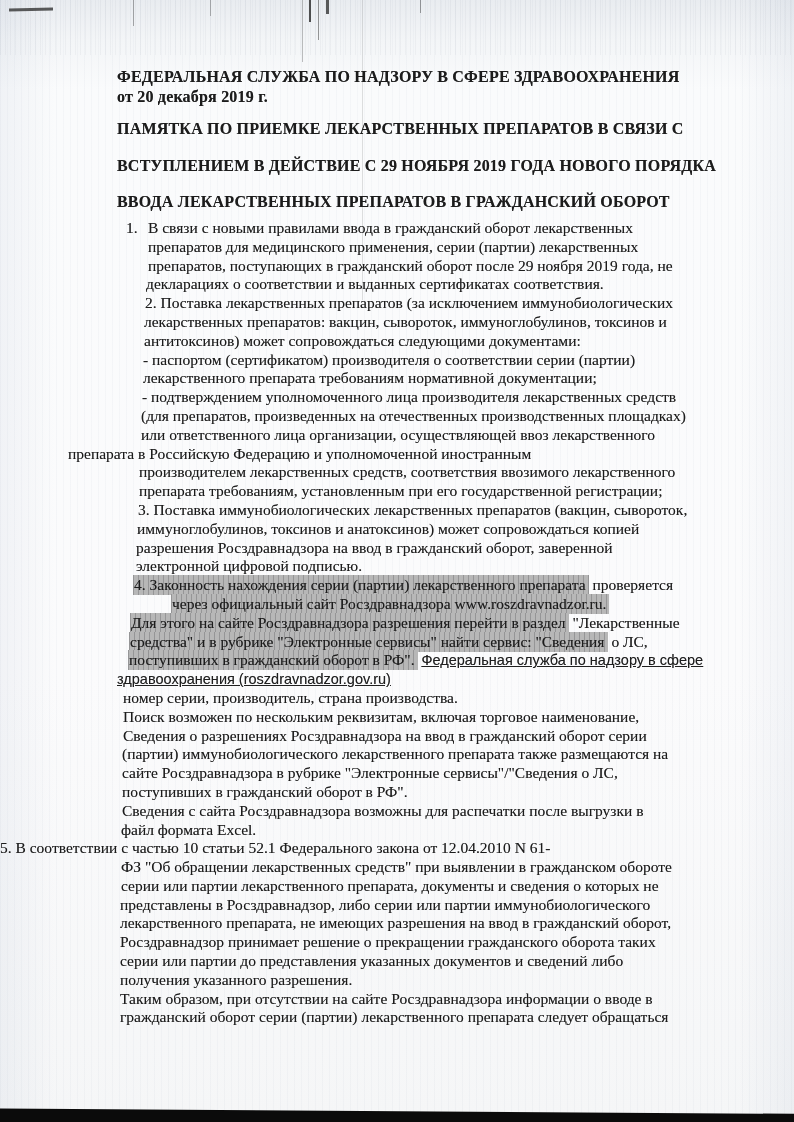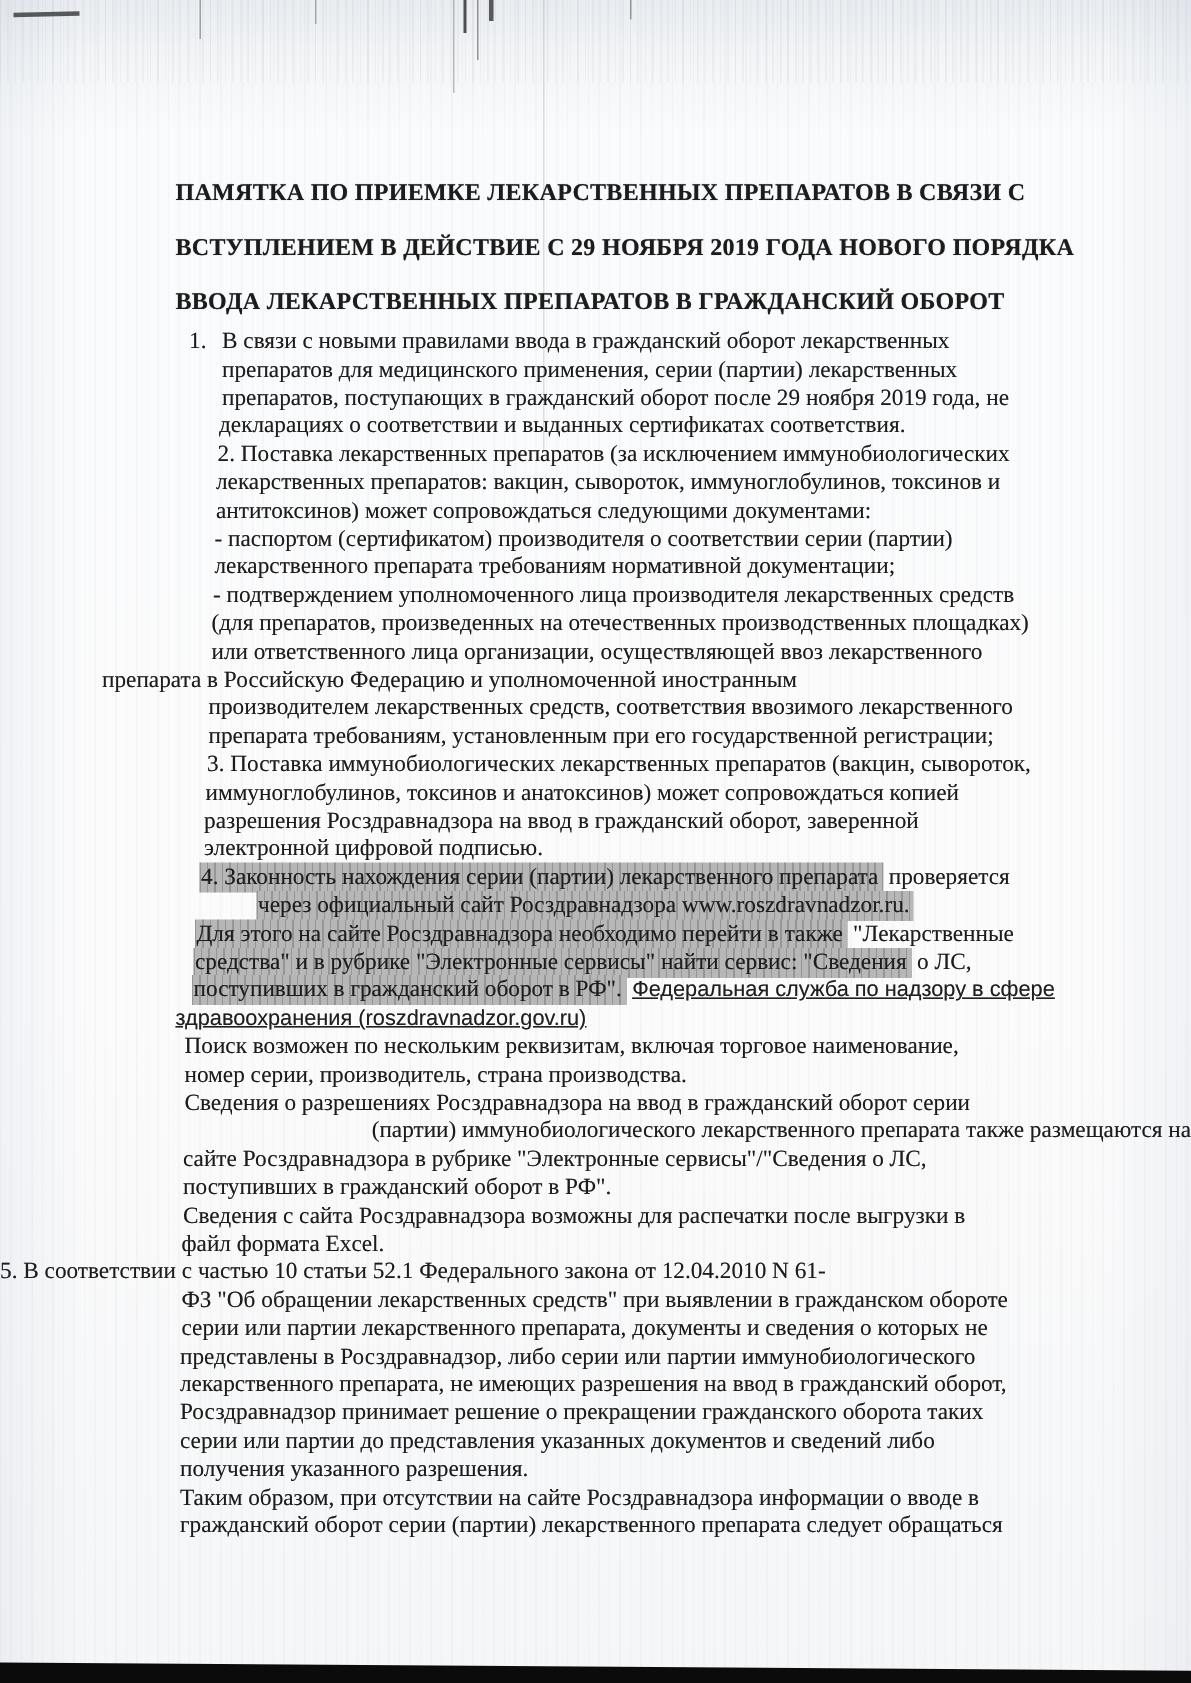--- a/index.html
+++ b/index.html
@@ -65,20 +65,24 @@
   <div class="artifact" style="left:9px;top:8px;width:44px;height:3px;transform:rotate(-1.2deg);opacity:.8;"></div>
   <div class="artifact" style="left:309px;top:0;width:2px;height:22px;opacity:.85;"></div>
   <div class="artifact" style="left:318px;top:0;width:1px;height:40px;opacity:.5;"></div>
   <div class="artifact" style="left:326px;top:0;width:3px;height:14px;opacity:.8;"></div>
   <div class="artifact" style="left:133px;top:0;width:1px;height:26px;opacity:.4;"></div>
   <div class="artifact" style="left:210px;top:0;width:1px;height:16px;opacity:.35;"></div>
   <div class="artifact" style="left:420px;top:0;width:1px;height:13px;opacity:.45;"></div>
   <div class="artifact" style="left:302px;top:0;width:1px;height:62px;opacity:.3;"></div>
   <div class="artifact" style="left:362px;top:0;width:1px;height:300px;opacity:.15;"></div>
 
+  <div class="hdr">
+    <div>ФЕДЕРАЛЬНАЯ СЛУЖБА ПО НАДЗОРУ В СФЕРЕ ЗДРАВООХРАНЕНИЯ</div>
+    <div>от 20 декабря 2019 г.</div>
+  </div>
 
   <div class="ttl">
     <div>ПАМЯТКА ПО ПРИЕМКЕ ЛЕКАРСТВЕННЫХ ПРЕПАРАТОВ В СВЯЗИ С</div>
     <div>ВСТУПЛЕНИЕМ В ДЕЙСТВИЕ С 29 НОЯБРЯ 2019 ГОДА НОВОГО ПОРЯДКА</div>
     <div>ВВОДА ЛЕКАРСТВЕННЫХ ПРЕПАРАТОВ В ГРАЖДАНСКИЙ ОБОРОТ</div>
   </div>
 
   <div class="doc-body">
       <div class="line" style="padding-left: 148px;"><span class="marker">1.</span><span class="txt">В связи с новыми правилами ввода в гражданский оборот лекарственных</span></div>
       <div class="line" style="padding-left: 148px;"><span class="txt">препаратов для медицинского применения, серии (партии) лекарственных</span></div>
@@ -94,28 +98,28 @@
       <div class="line" style="padding-left: 141px;"><span class="txt">или ответственного лица организации, осуществляющей ввоз лекарственного</span></div>
       <div class="line" style="padding-left: 68px;"><span class="txt">препарата в Российскую Федерацию и уполномоченной иностранным</span></div>
       <div class="line" style="padding-left: 139px;"><span class="txt">производителем лекарственных средств, соответствия ввозимого лекарственного</span></div>
       <div class="line" style="padding-left: 139px;"><span class="txt">препарата требованиям, установленным при его государственной регистрации;</span></div>
       <div class="line" style="padding-left: 138px;"><span class="txt">3. Поставка иммунобиологических лекарственных препаратов (вакцин, сывороток,</span></div>
       <div class="line" style="padding-left: 137px;"><span class="txt">иммуноглобулинов, токсинов и анатоксинов) может сопровождаться копией</span></div>
       <div class="line" style="padding-left: 136px;"><span class="txt">разрешения Росздравнадзора на ввод в гражданский оборот, заверенной</span></div>
       <div class="line" style="padding-left: 136px;"><span class="txt">электронной цифровой подписью.</span></div>
       <div class="line" style="padding-left: 133px;"><span class="hl">4. Законность нахождения серии (партии) лекарственного препарата</span><span class="txt"> проверяется</span></div>
       <div class="line" style="padding-left: 131px; margin-left: 40px;"><span class="hl">через официальный сайт Росздравнадзора www.roszdravnadzor.ru.</span></div>
-      <div class="line" style="padding-left: 130px;"><span class="hl">Для этого на сайте Росздравнадзора необходимо перейти в также</span><span class="txt"> "Лекарственные</span></div>
+      <div class="line" style="padding-left: 130px;"><span class="hl">Для этого на сайте Росздравнадзора разрешения перейти в раздел</span><span class="txt"> "Лекарственные</span></div>
       <div class="line" style="padding-left: 129px;"><span class="hl">средства" и в рубрике "Электронные сервисы" найти сервис: "Сведения</span><span class="txt"> о ЛС,</span></div>
       <div class="line" style="padding-left: 128px;"><span class="hl">поступивших в гражданский оборот в РФ".</span><span class="txt"> </span><span class="link">Федеральная служба по надзору в сфере</span></div>
       <div class="line" style="padding-left: 117px;"><span class="link">здравоохранения (roszdravnadzor.gov.ru)</span></div>
+      <div class="line" style="padding-left: 123px;"><span class="txt">номер серии, производитель, страна производства.</span></div>
       <div class="line" style="padding-left: 123px;"><span class="txt">Поиск возможен по нескольким реквизитам, включая торговое наименование,</span></div>
-      <div class="line" style="padding-left: 123px;"><span class="txt">номер серии, производитель, страна производства.</span></div>
       <div class="line" style="padding-left: 123px;"><span class="txt">Сведения о разрешениях Росздравнадзора на ввод в гражданский оборот серии</span></div>
-      <div class="line" style="padding-left: 122px; text-align: right;"><span class="txt">(партии) иммунобиологического лекарственного препарата также размещаются на</span></div>
+      <div class="line" style="padding-left: 122px;"><span class="txt">(партии) иммунобиологического лекарственного препарата также размещаются на</span></div>
       <div class="line" style="padding-left: 122px;"><span class="txt">сайте Росздравнадзора в рубрике "Электронные сервисы"/"Сведения о ЛС,</span></div>
       <div class="line" style="padding-left: 122px;"><span class="txt">поступивших в гражданский оборот в РФ".</span></div>
       <div class="line" style="padding-left: 122px;"><span class="txt">Сведения с сайта Росздравнадзора возможны для распечатки после выгрузки в</span></div>
       <div class="line" style="padding-left: 121px;"><span class="txt">файл формата Excel.</span></div>
       <div class="line" style=""><span class="txt">5. В соответствии с частью 10 статьи 52.1 Федерального закона от 12.04.2010 N 61-</span></div>
       <div class="line" style="padding-left: 121px;"><span class="txt">ФЗ "Об обращении лекарственных средств" при выявлении в гражданском обороте</span></div>
       <div class="line" style="padding-left: 121px;"><span class="txt">серии или партии лекарственного препарата, документы и сведения о которых не</span></div>
       <div class="line" style="padding-left: 120px;"><span class="txt">представлены в Росздравнадзор, либо серии или партии иммунобиологического</span></div>
       <div class="line" style="padding-left: 120px;"><span class="txt">лекарственного препарата, не имеющих разрешения на ввод в гражданский оборот,</span></div>
       <div class="line" style="padding-left: 120px;"><span class="txt">Росздравнадзор принимает решение о прекращении гражданского оборота таких</span></div>

